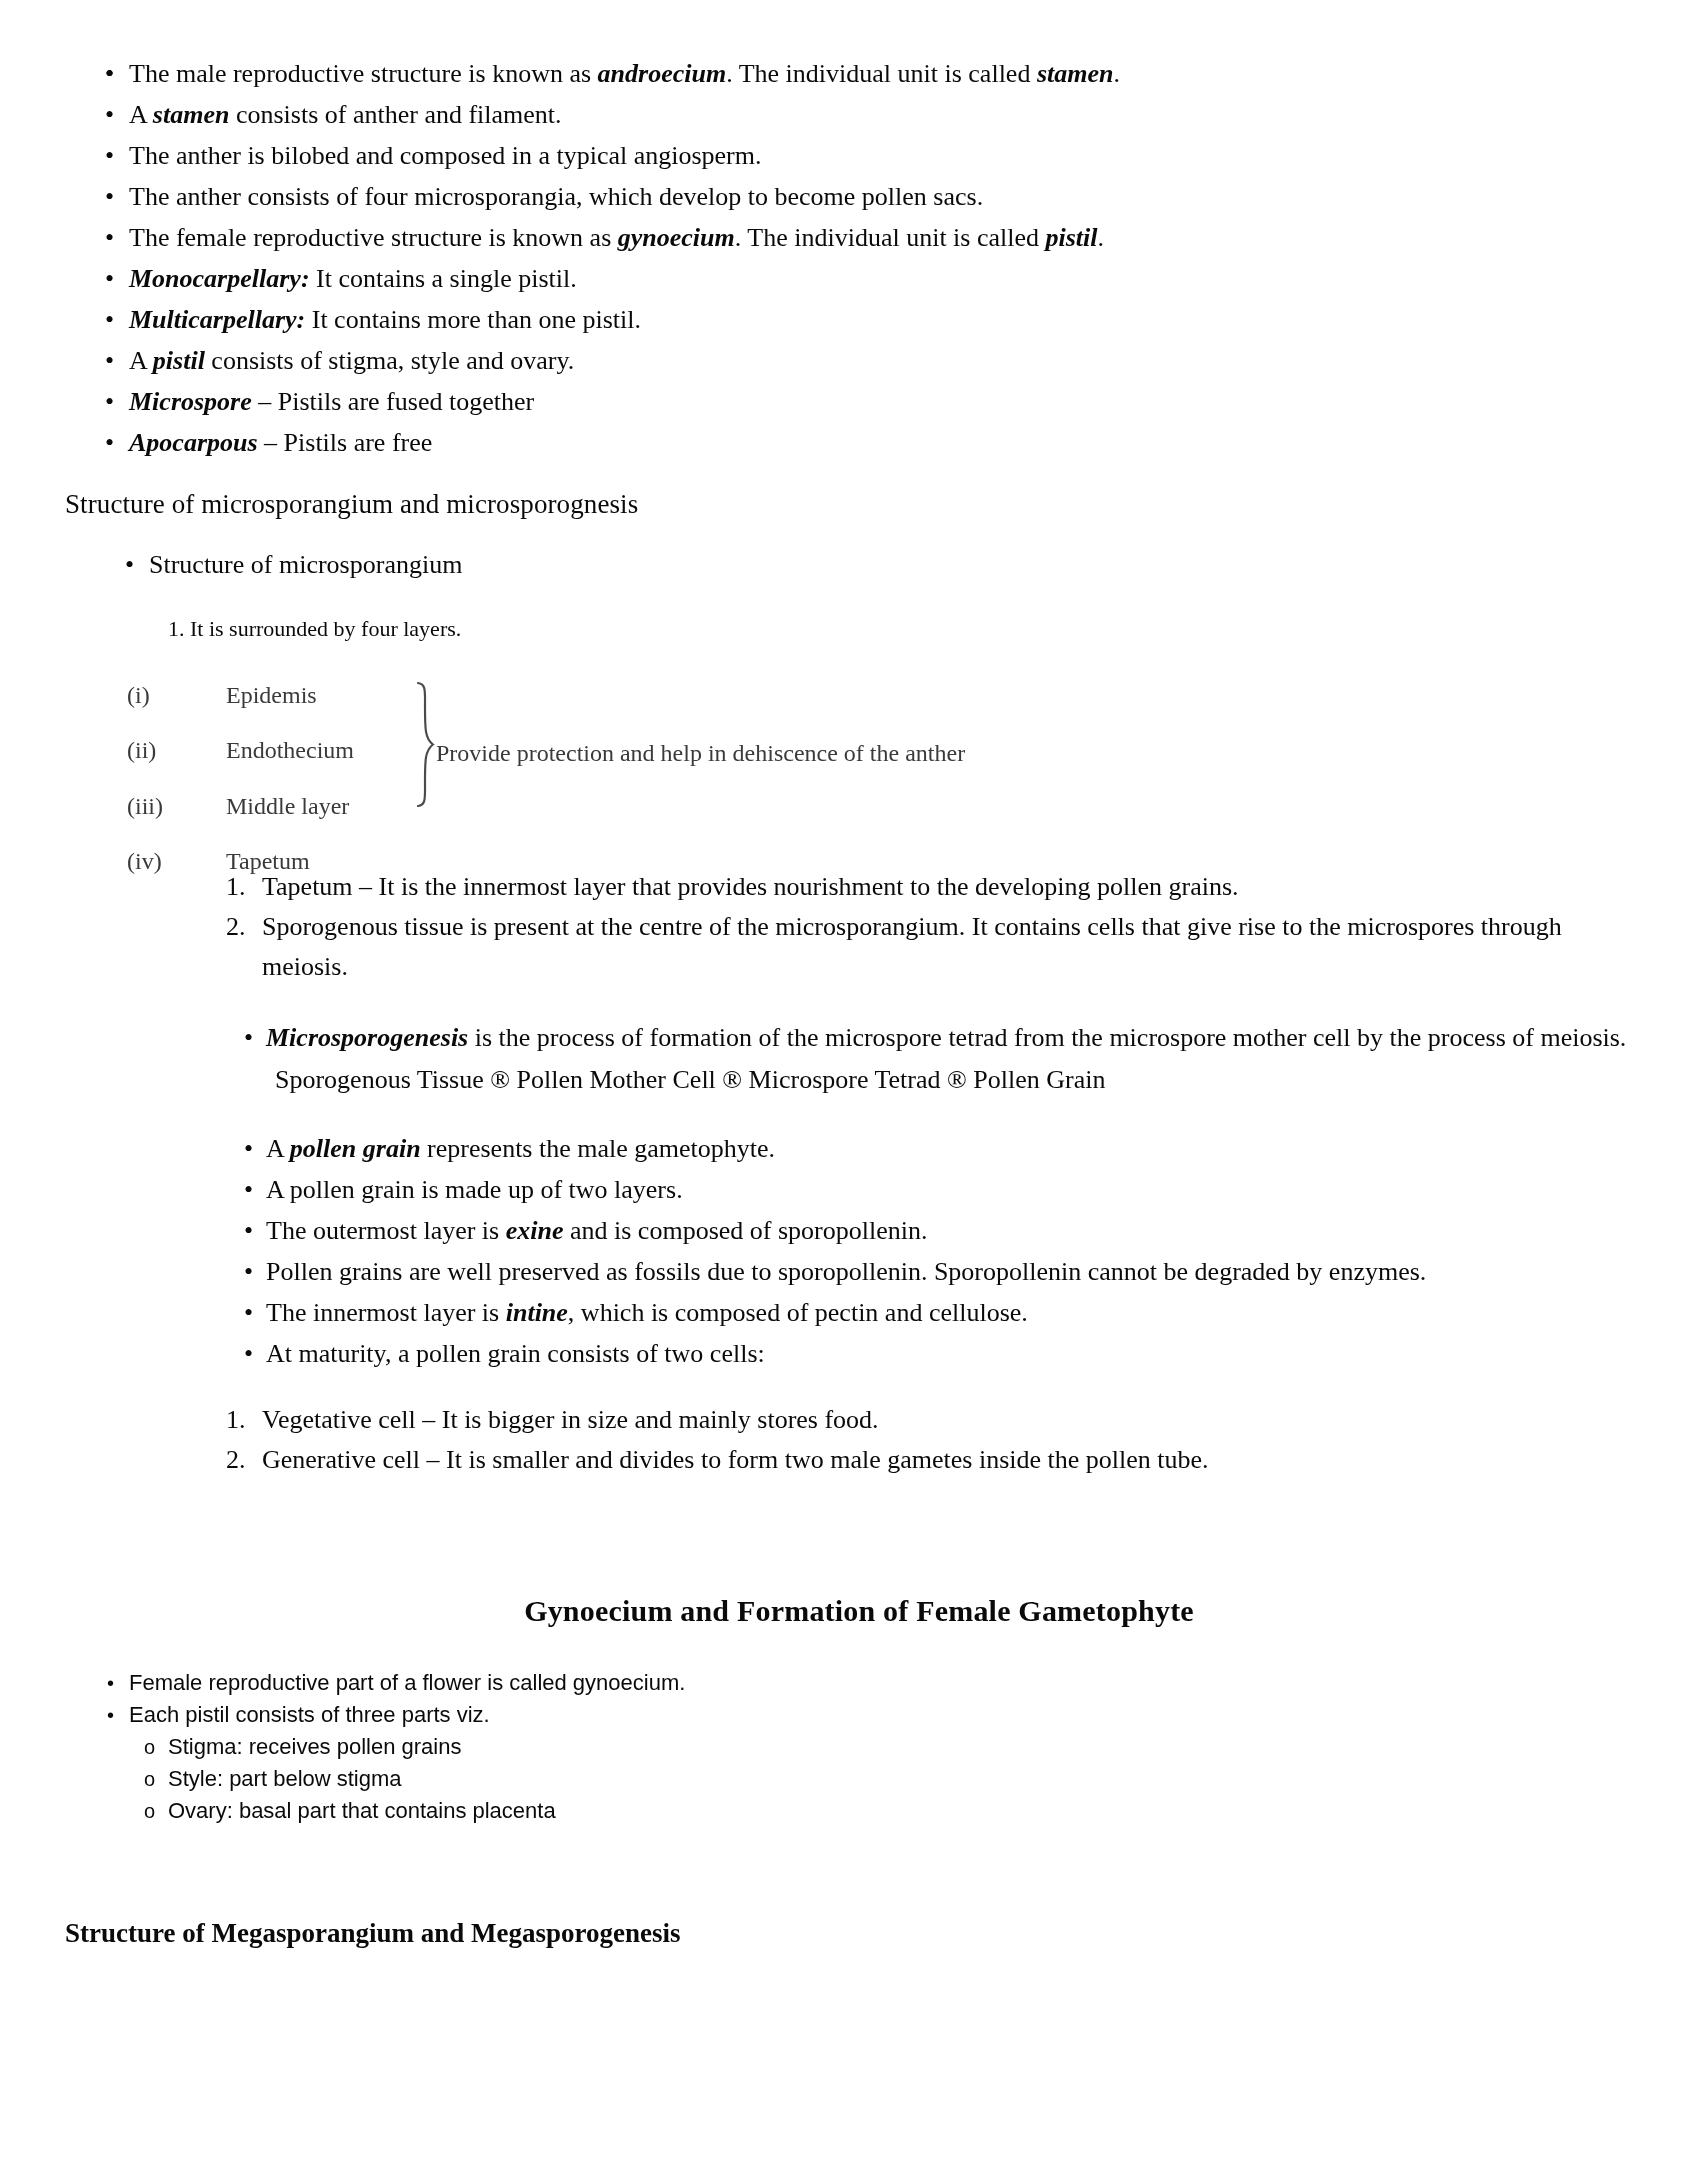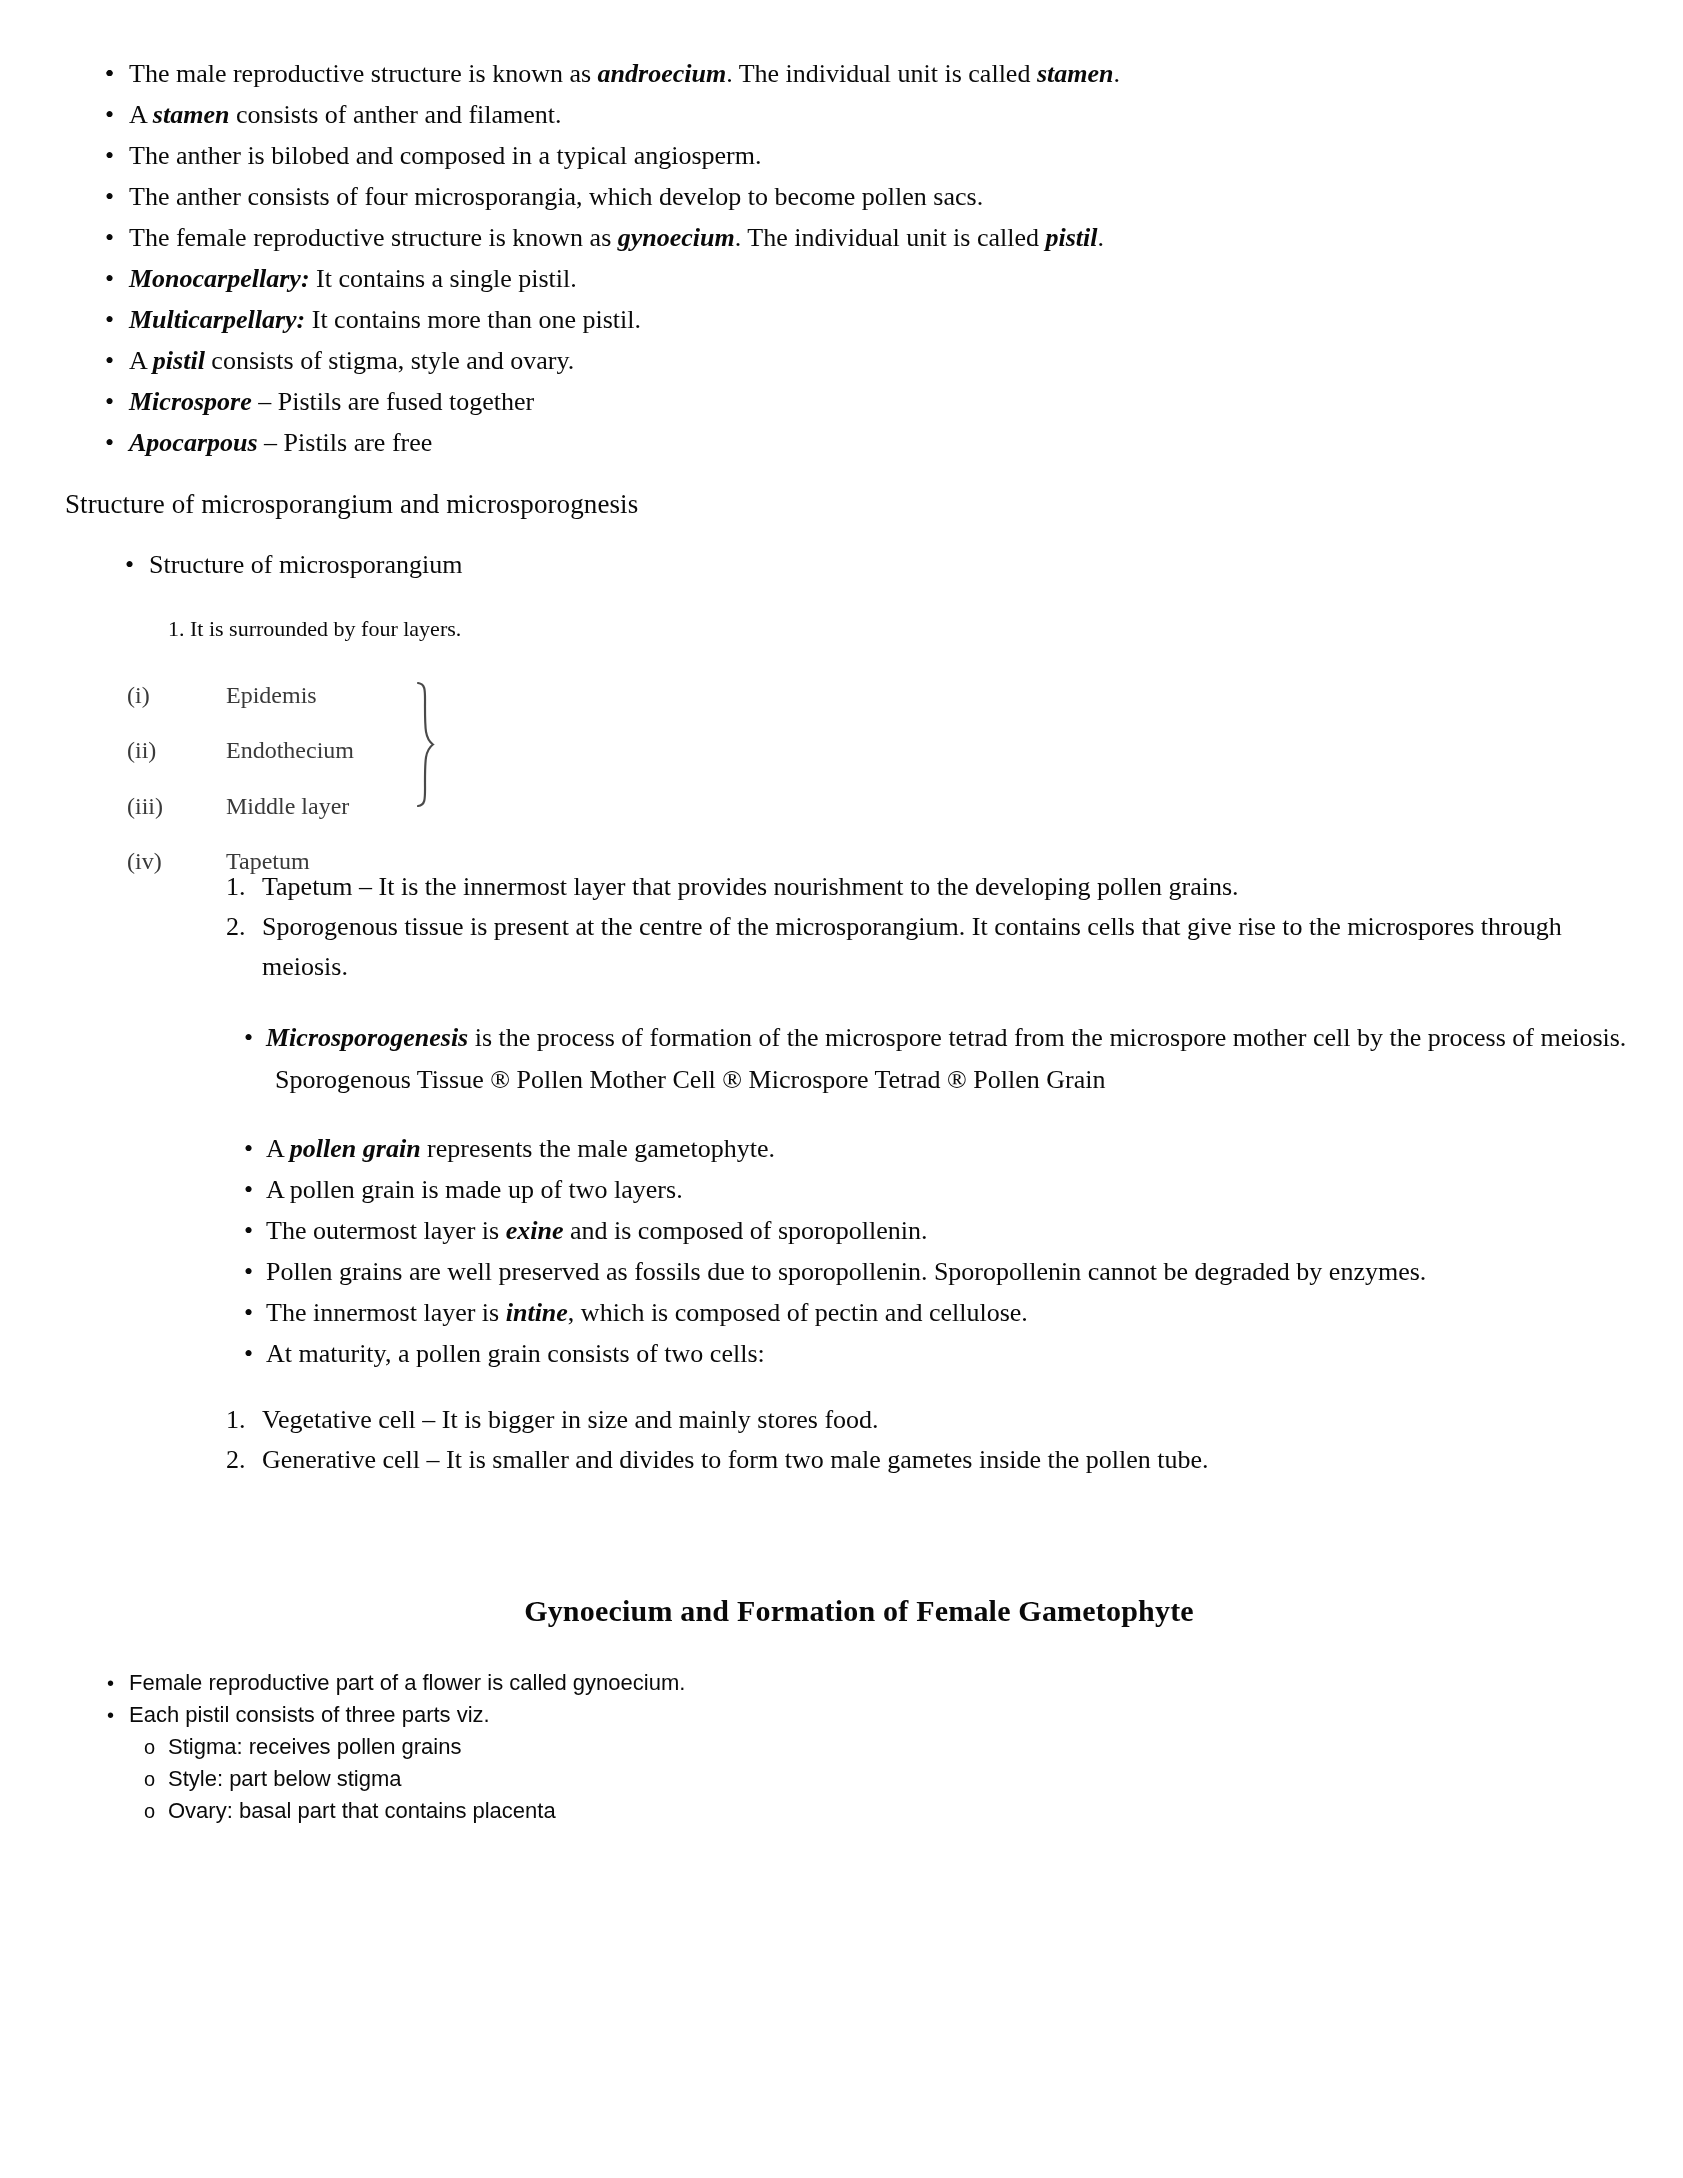--- a/index.html
+++ b/index.html
@@ -295,20 +295,21 @@
         <span class="rn-label">(iv)</span>
         <span class="rn-name">Tapetum</span>
       </div>
 
       <span class="brace">
         <svg width="22" height="127" viewBox="0 0 22 128" xmlns="http://www.w3.org/2000/svg">
           <path d="M4 2 C12 3, 11 10, 11 26 C11 48, 11 58, 19 64 C11 70, 11 80, 11 102 C11 118, 12 125, 4 126" fill="none" stroke="#4a4a4a" stroke-width="2.2" stroke-linecap="round"></path>
         </svg>
       </span>
 
+      <div class="brace-desc">Provide protection and help in dehiscence of the anther</div>
     </div>
 
     <ol class="serif-ol" style="margin-top:26px;">
       <li>
         <span class="num">1.</span>
         <span>Tapetum – It is the innermost layer that provides nourishment to the developing pollen grains.</span>
       </li>
       <li>
         <span class="num">2.</span>
         <span>Sporogenous tissue is present at the centre of the microsporangium. It contains cells that give rise to the microspores through meiosis.</span>
@@ -383,16 +384,17 @@
           <span class="bullet-circle">o</span>
           <span>Style: part below stigma</span>
         </li>
         <li>
           <span class="bullet-circle">o</span>
           <span>Ovary: basal part that contains placenta</span>
         </li>
       </ul>
     </div>
 
+    <h2 class="bottom-head" style="margin-top:89px; margin-left:-22px;">Structure of Megasporangium and Megasporogenesis</h2>
 
   </div>
 </div>
 
 
 </body></html>

